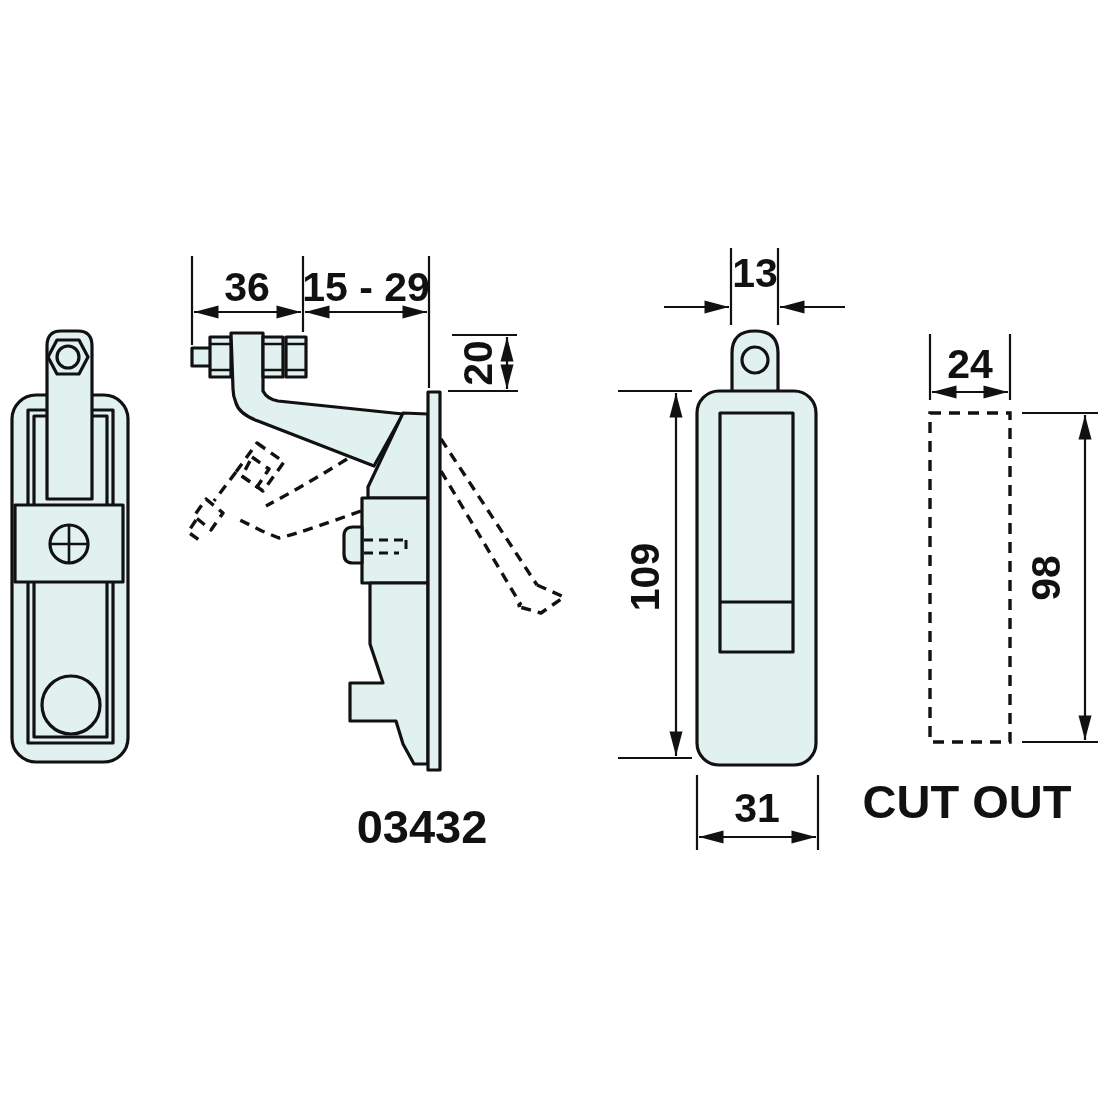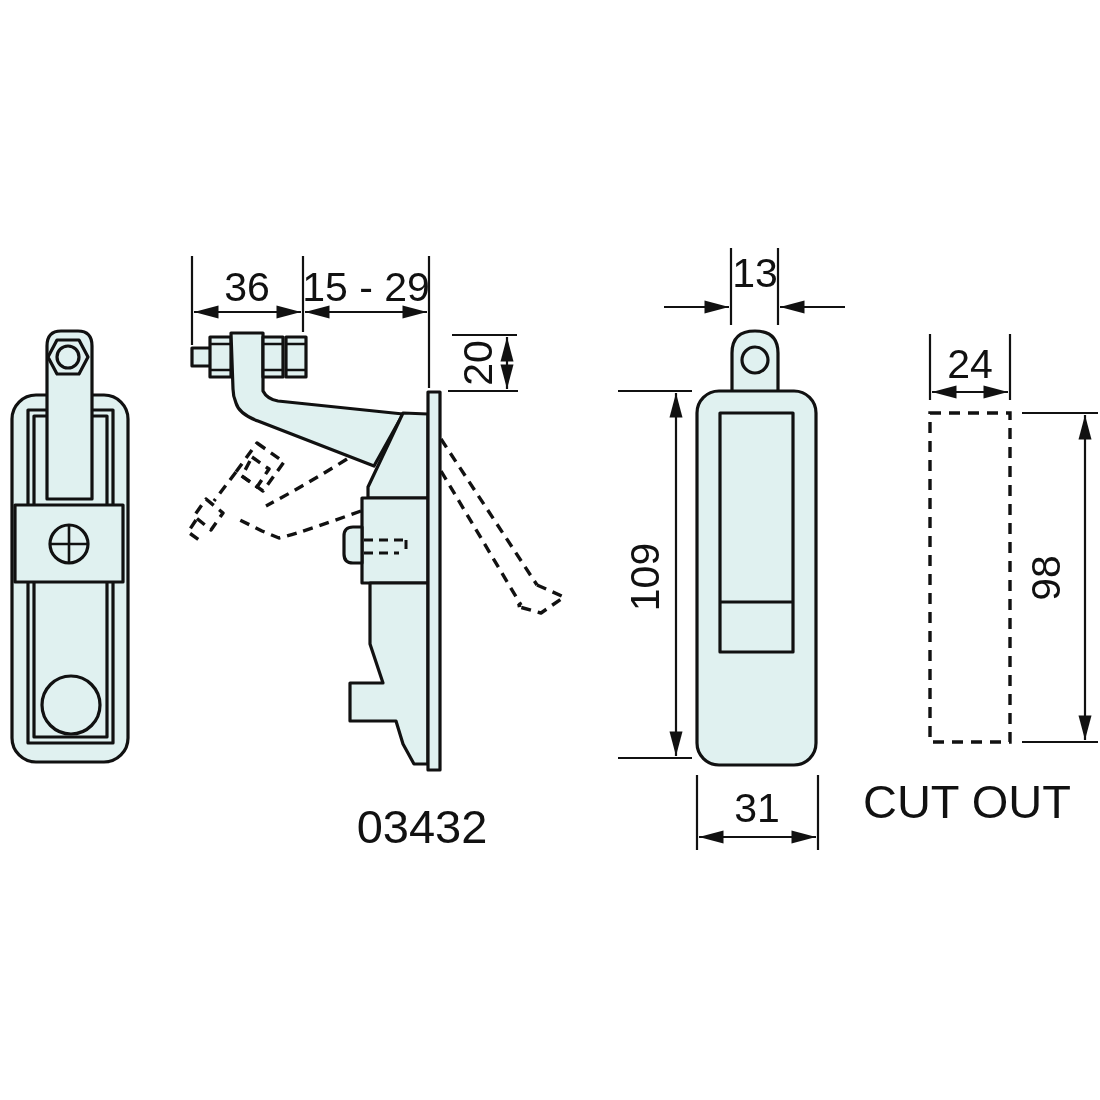--- a/index.html
+++ b/index.html
@@ -6,20 +6,21 @@
     --fill:#e0f1f0;
     --line:#111111;
     --bg:#ffffff;
   }
   html,body{margin:0;padding:0;background:#fff;}
   .canvas{
     position:relative;
     width:1100px;height:1100px;
     background:var(--bg);
     overflow:hidden;
+    font-weight:bold;
   }
   svg{display:block;width:1100px;height:1100px;}
   .outline{fill:var(--fill);stroke:var(--line);stroke-width:3.2;stroke-linejoin:round;}
   .edge{fill:none;stroke:var(--line);stroke-width:3.2;stroke-linejoin:round;}
   .thin{fill:none;stroke:var(--line);stroke-width:2.6;}
   .dim{fill:none;stroke:var(--line);stroke-width:2.2;}
   .dash{fill:none;stroke:var(--line);stroke-width:3.4;stroke-dasharray:10 7;stroke-linejoin:round;stroke-linecap:butt;}
   .hdash{fill:none;stroke:var(--line);stroke-width:3;stroke-dasharray:9 6;}
   .cutdash{fill:none;stroke:var(--line);stroke-width:3.4;stroke-dasharray:11 8;}
   text{

